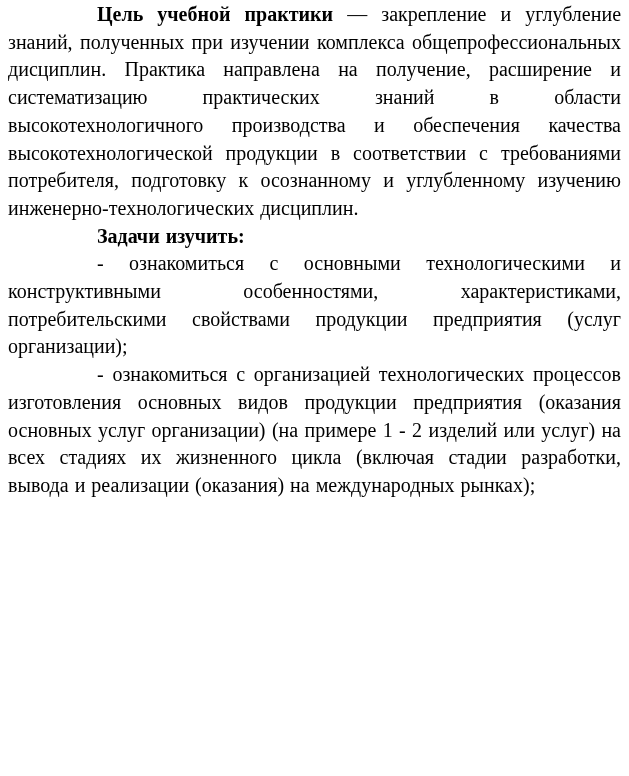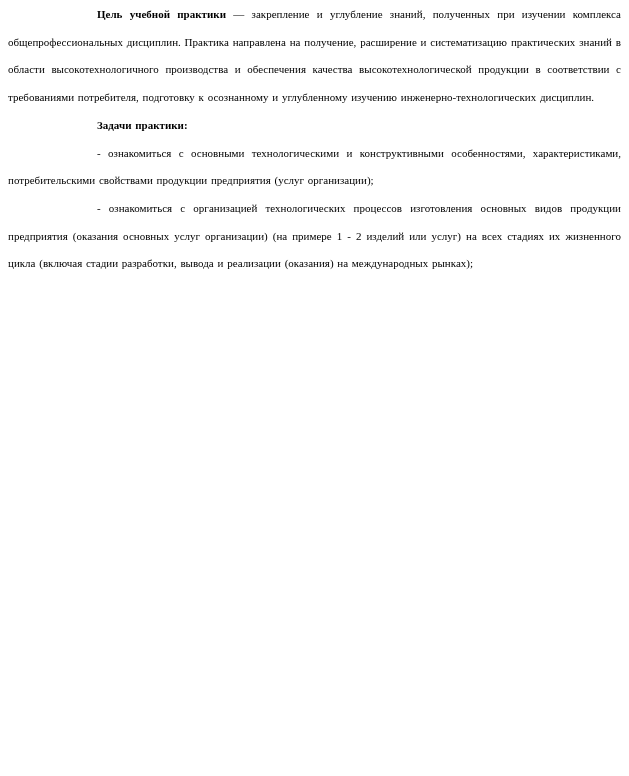--- a/index.html
+++ b/index.html
@@ -11,21 +11,21 @@
     width: 629px;
     height: 776px;
     overflow: hidden;
   }
   .page {
     box-sizing: border-box;
     width: 629px;
     min-height: 776px;
     padding: 1px 8px 0 8px;
     font-family: "Liberation Serif", "DejaVu Serif", serif;
-    font-size: 11px;
+    font-size: 20px;
     line-height: 27.7px;
     color: #000000;
     text-align: justify;
   }
   .page p {
     margin: 0;
     text-indent: 89px;
     word-spacing: 1px;
   }
   .page p b {
@@ -35,21 +35,21 @@
 </head>
 <body>
 
 <div class="page">
 
   <p>
     <b>Цель учебной практики</b><span> — закрепление и углубление знаний, полученных при изучении комплекса общепрофессиональных дисциплин. Практика направлена на получение, расширение и систематизацию практических знаний в области высокотехнологичного производства и обеспечения качества высокотехнологической продукции в соответствии с требованиями потребителя, подготовку к осознанному и углубленному изучению инженерно-технологических дисциплин.</span>
   </p>
 
   <p>
-    <b>Задачи практики:</b><span></span>
+    <b>Задачи изучить:</b><span></span>
   </p>
 
   <p>
     <span>- ознакомиться с основными технологическими и конструктивными особенностями, характеристиками, потребительскими свойствами продукции предприятия (услуг организации);</span>
   </p>
 
 
   <p>
     <span>- ознакомиться с организацией технологических процессов изготовления основных видов продукции предприятия (оказания основных услуг организации) (на примере 1 - 2 изделий или услуг) на всех стадиях их жизненного цикла (включая стадии разработки, вывода и реализации (оказания) на международных рынках);</span>
   </p>

